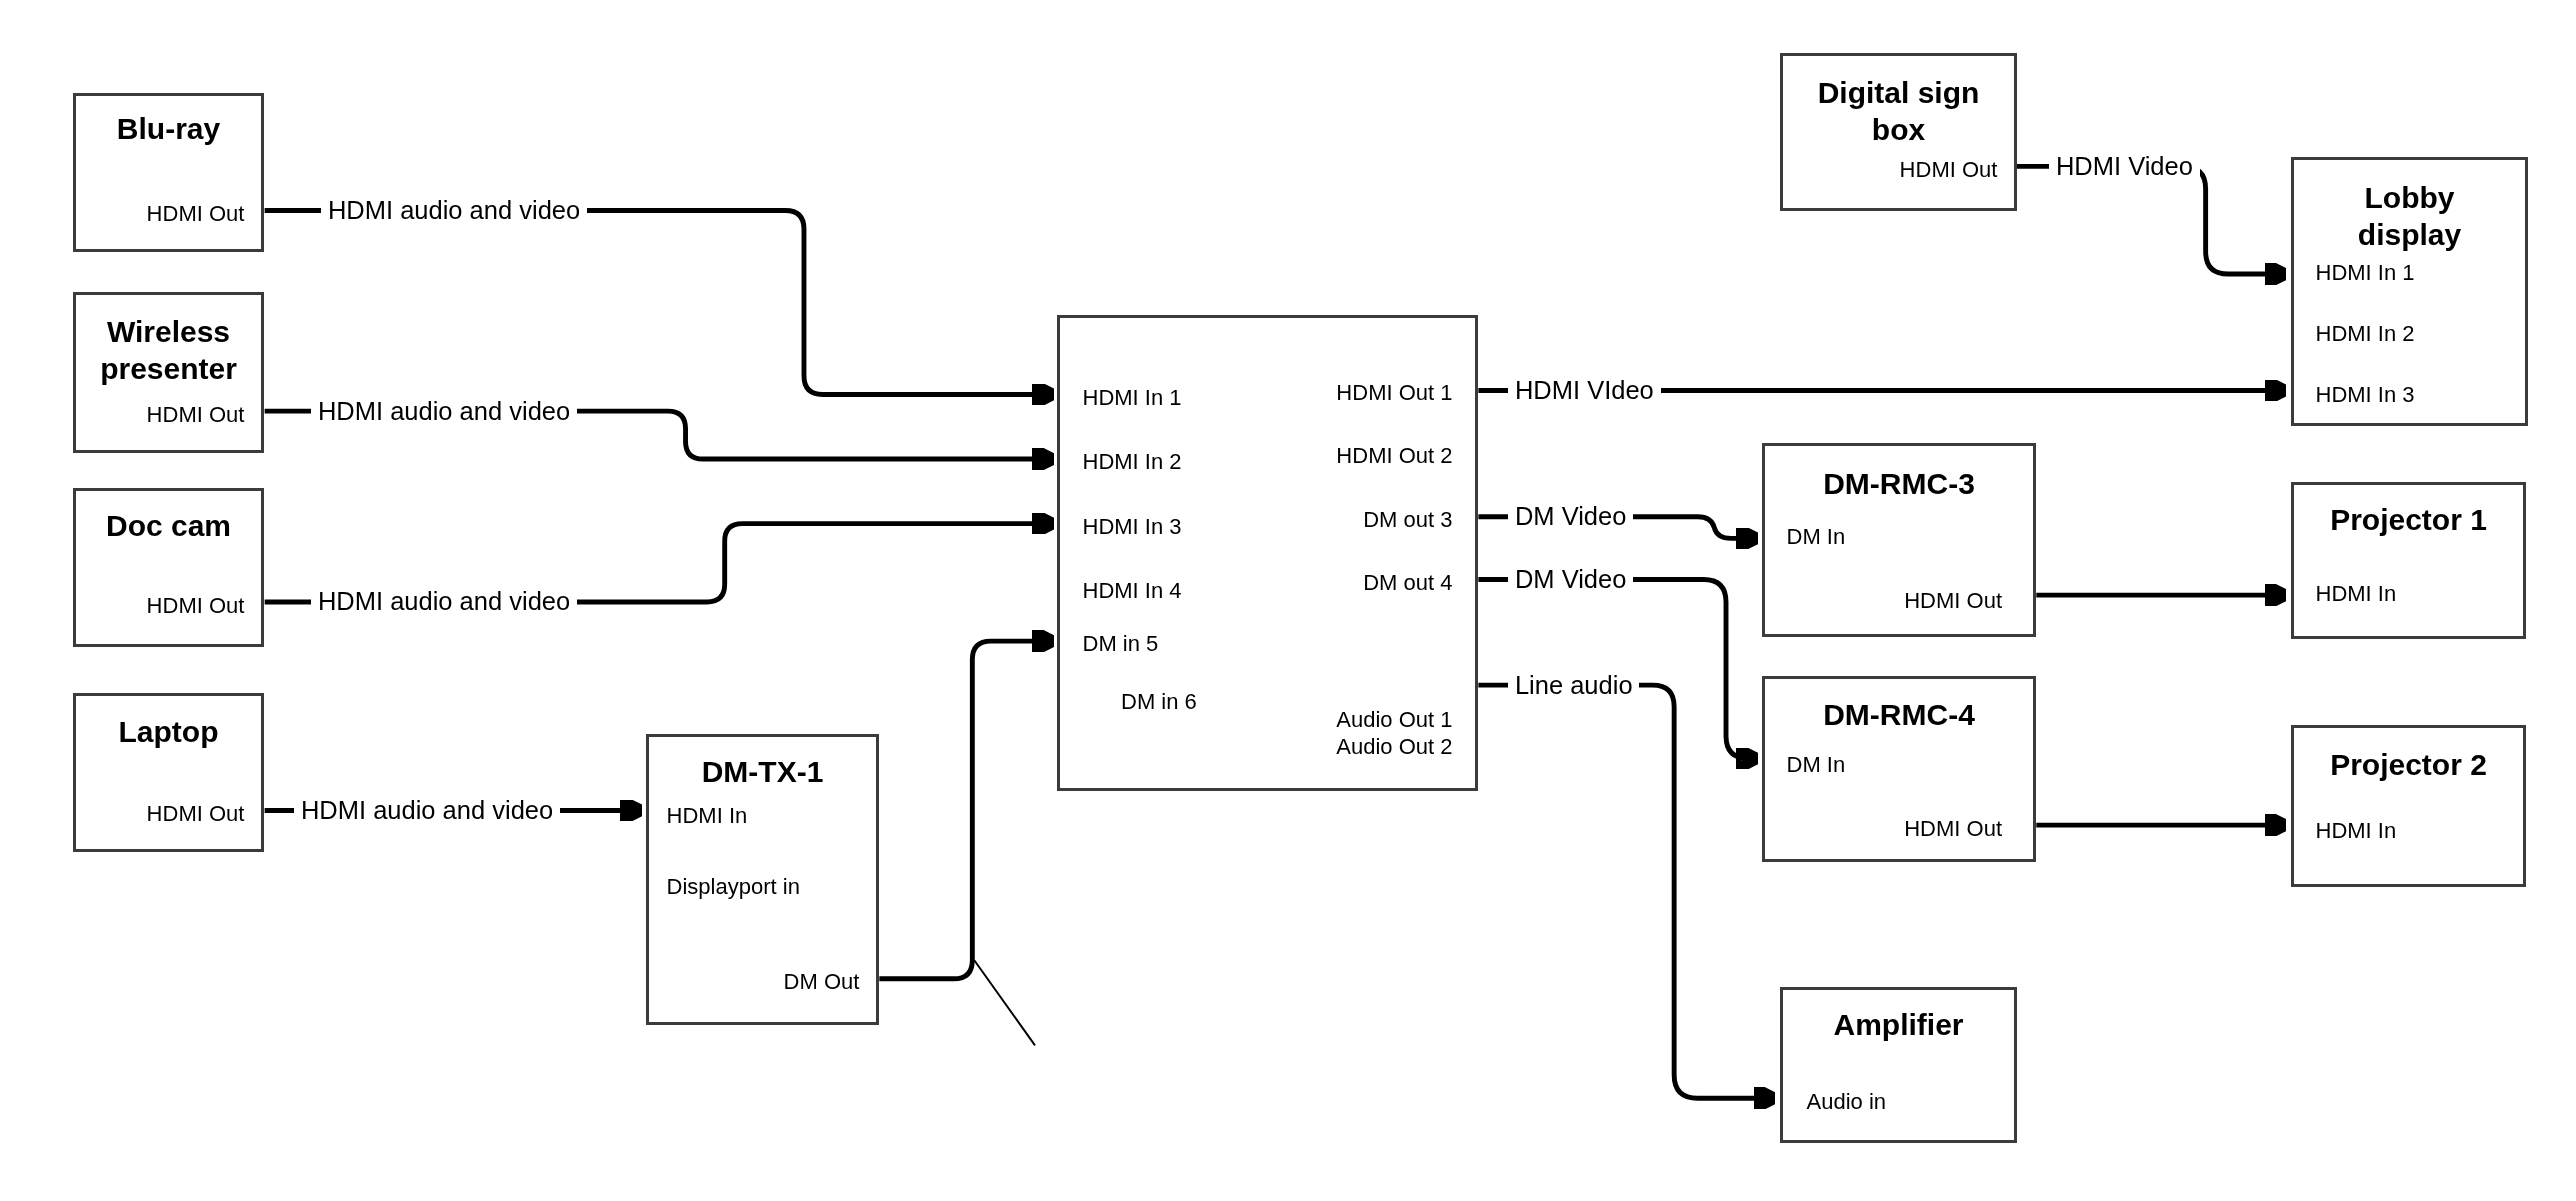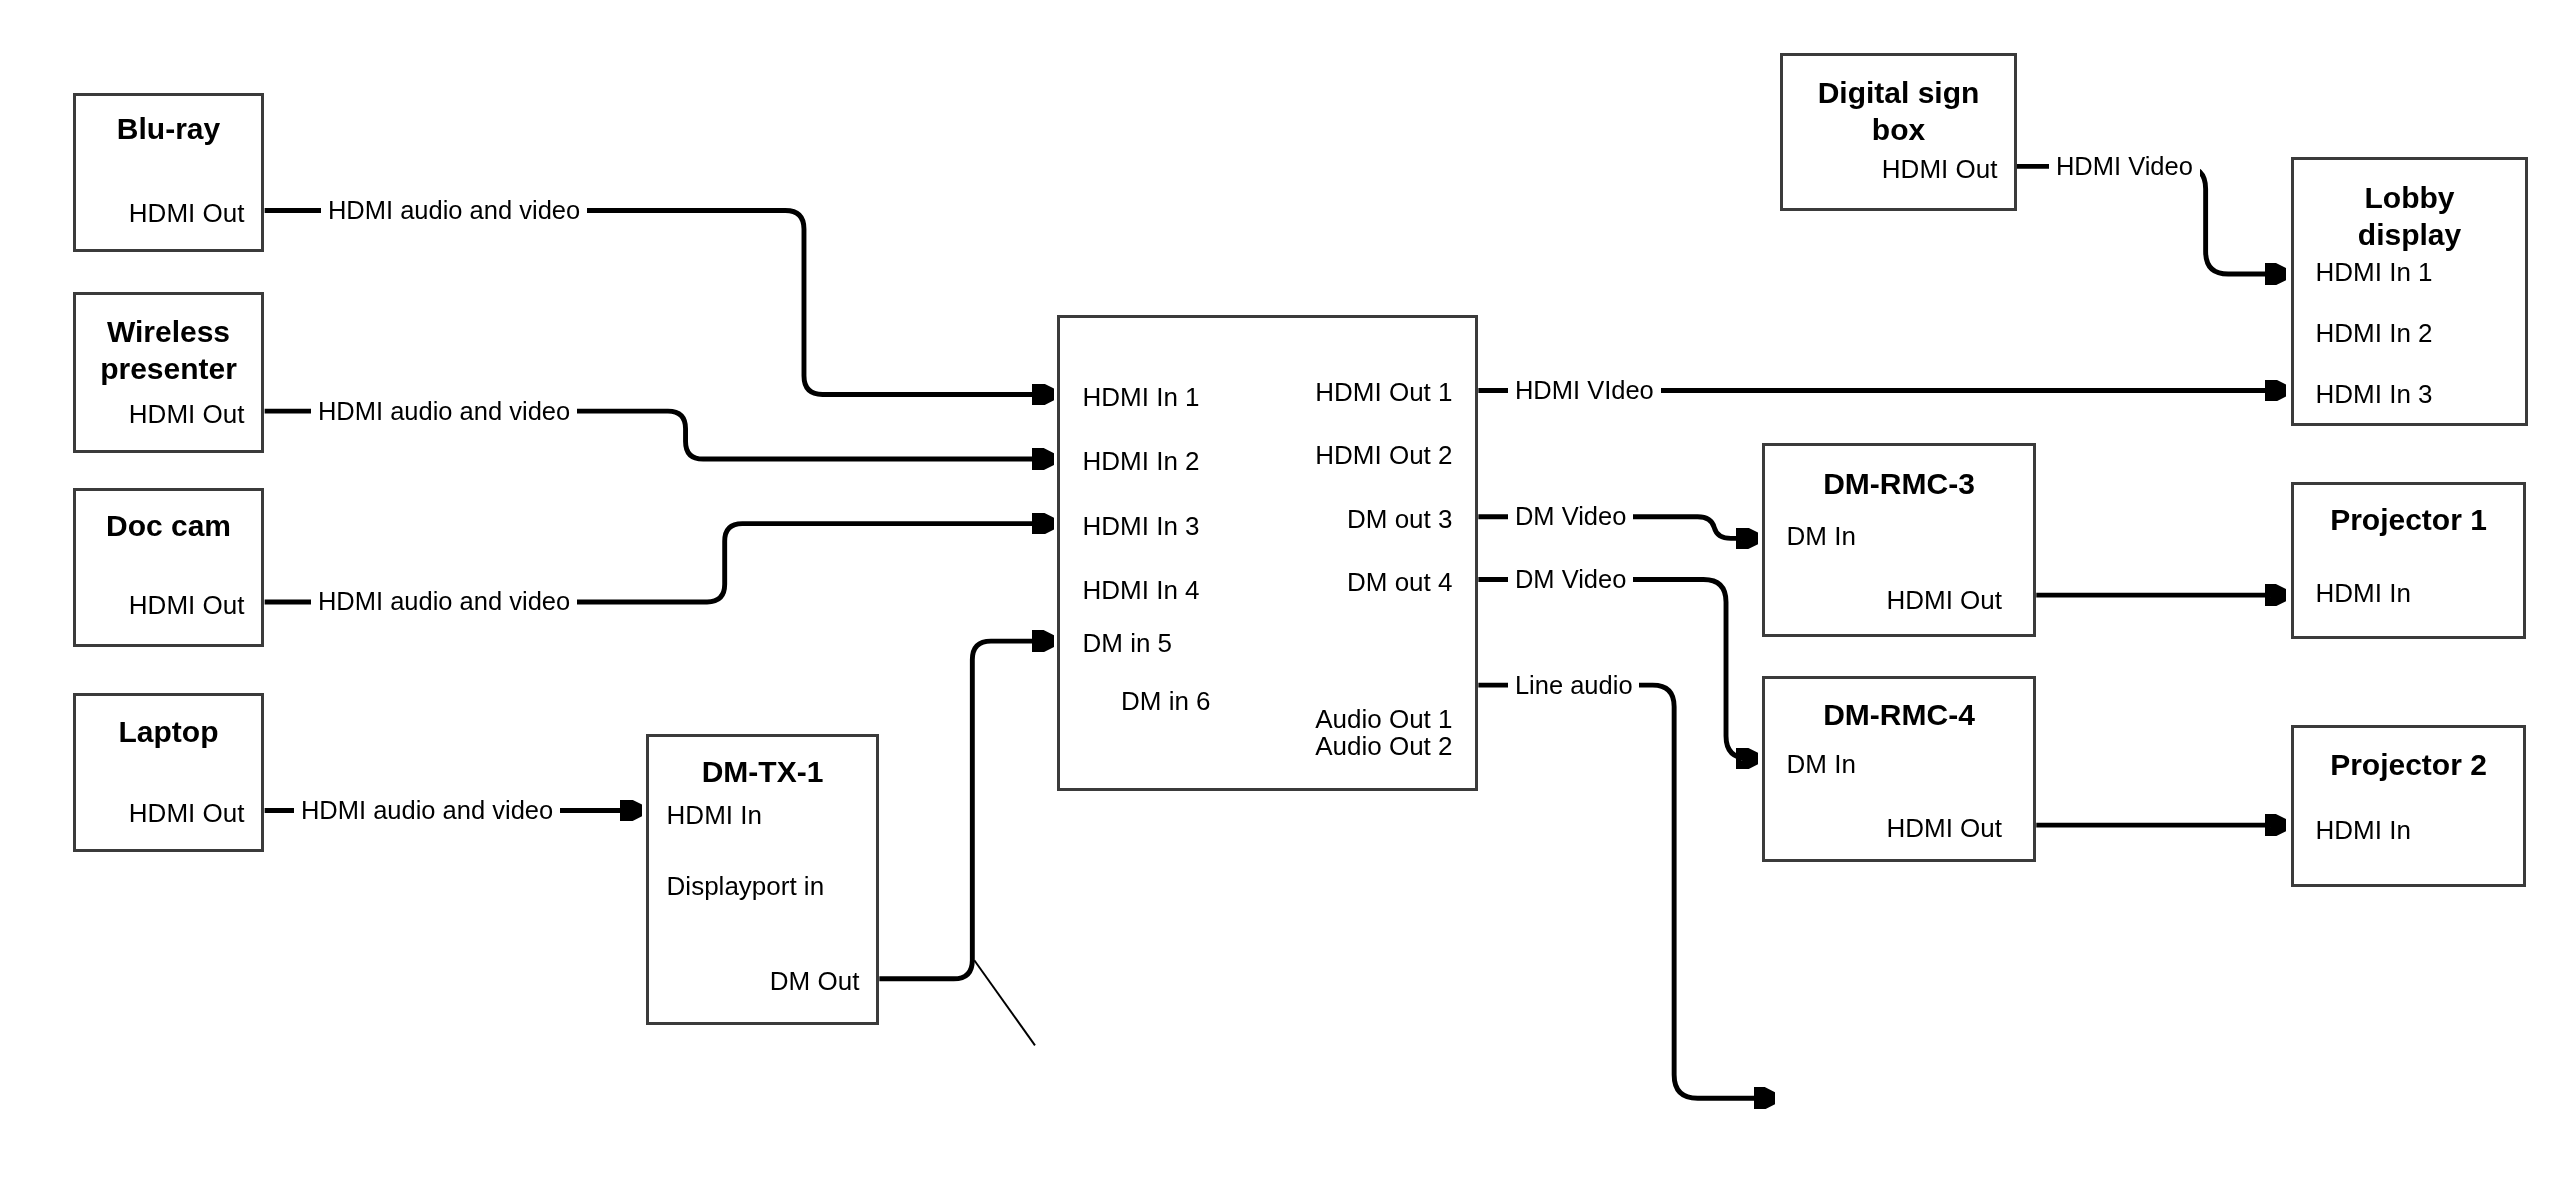--- a/index.html
+++ b/index.html
@@ -7,21 +7,21 @@
        font-family:"Liberation Sans",sans-serif;color:#000;}
   .canvas{position:absolute;left:0;top:0;width:2576px;height:1201px;}
   svg.wires{position:absolute;left:0;top:0;width:2576px;height:1201px;}
   svg.wires path{stroke:#000;stroke-width:5;fill:none;}
   svg.wires path.thin{stroke-width:2;}
   .node{position:absolute;background:#fff;border:3.9px solid #3b3b3b;box-sizing:border-box;}
   .note{position:absolute;background:#fff;border:2px dashed #5b5b5b;box-sizing:border-box;
         text-align:center;font-size:25.5px;line-height:30px;padding-top:6.9px;}
   .title{position:absolute;left:0;right:0;text-align:center;font-weight:bold;
          font-size:30px;line-height:37px;}
-  .port{position:absolute;font-size:26px;line-height:29px;white-space:nowrap;}
+  .port{position:absolute;font-size:22px;line-height:29px;white-space:nowrap;}
   .pl{left:21.5px;}
   .pr{right:16.6px;text-align:right;}
   .wire-label{position:absolute;height:31px;line-height:31px;font-size:25.5px;
               background:#fff;padding:0 6.9px;white-space:nowrap;}
 </style>
 </head>
 <body>
 
 <div class="canvas">
 
@@ -118,20 +118,24 @@
   <div class="node" style="left:2291px;top:482px;width:235px;height:157px;">
     <div class="title" style="top:15.7px;">Projector 1</div>
     <div class="port pl" style="top:94px;">HDMI In</div>
   </div>
 
   <div class="node" style="left:2291px;top:725px;width:235px;height:162px;">
     <div class="title" style="top:17.6px;">Projector 2</div>
     <div class="port pl" style="top:88px;">HDMI In</div>
   </div>
 
+  <div class="node" style="left:1780px;top:987px;width:237px;height:156px;">
+    <div class="title" style="top:15.7px;">Amplifier</div>
+    <div class="port pl" style="left:23.5px;top:97px;">Audio in</div>
+  </div>
 
 
   <div class="wire-label" style="left:321px;top:195px;">HDMI audio and video</div>
   <div class="wire-label" style="left:311px;top:396px;">HDMI audio and video</div>
   <div class="wire-label" style="left:311px;top:586px;">HDMI audio and video</div>
   <div class="wire-label" style="left:294px;top:795px;">HDMI audio and video</div>
   <div class="wire-label" style="left:1508px;top:375px;">HDMI VIdeo</div>
   <div class="wire-label" style="left:1508px;top:501px;">DM Video</div>
   <div class="wire-label" style="left:1508px;top:564px;">DM Video</div>
   <div class="wire-label" style="left:1508px;top:670px;">Line audio</div>

